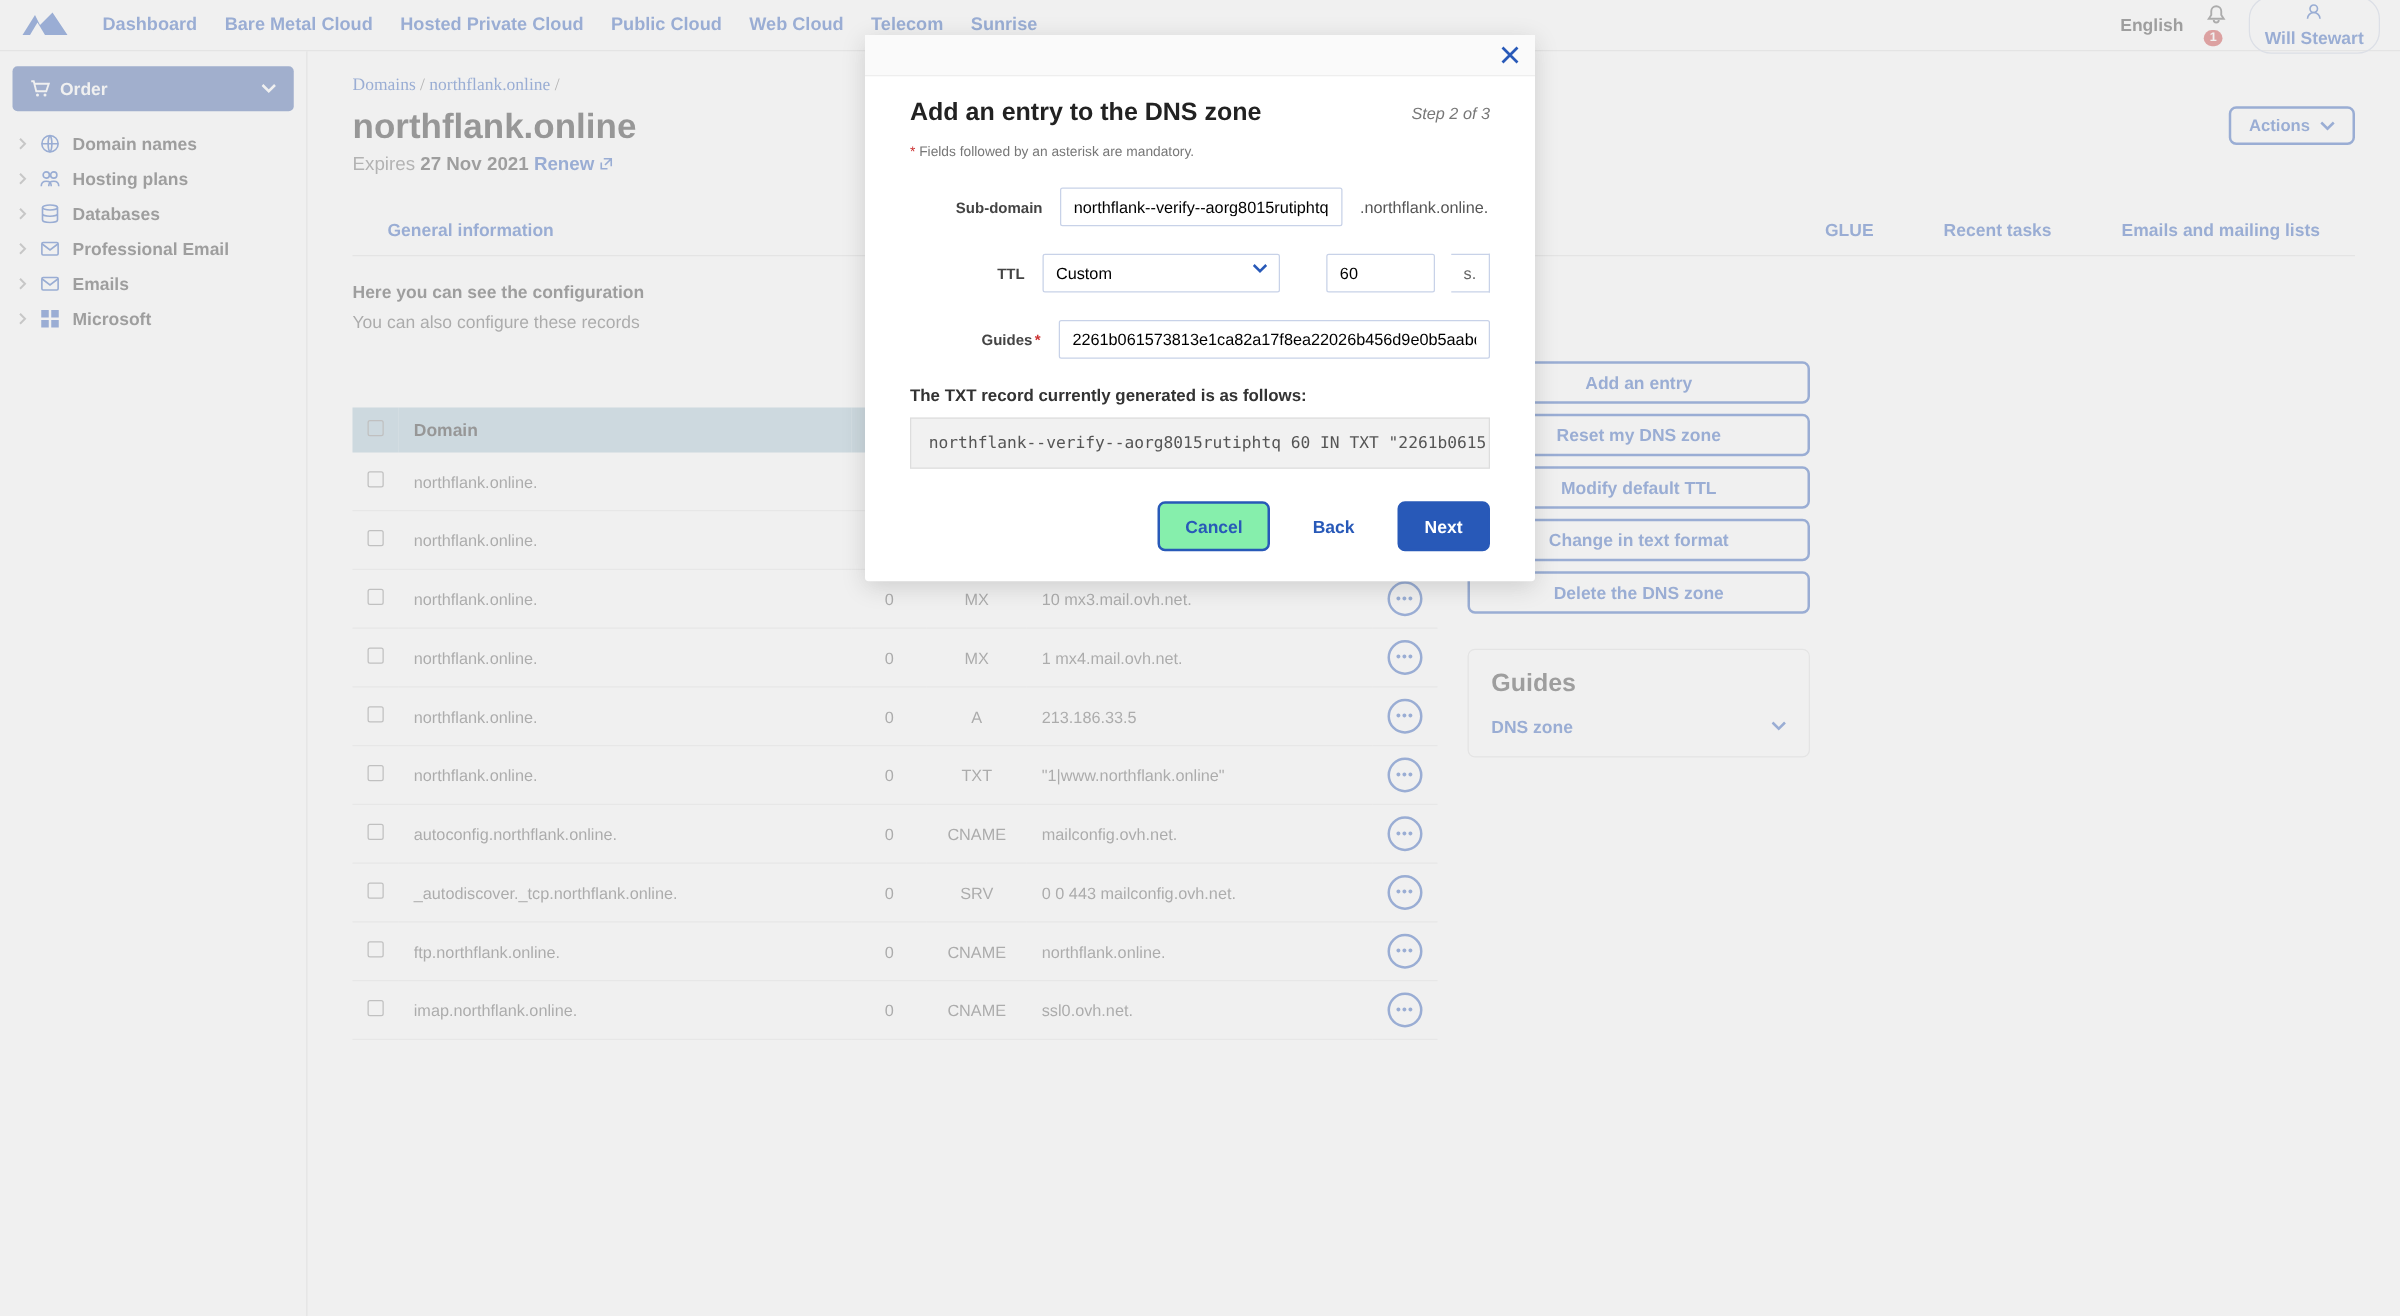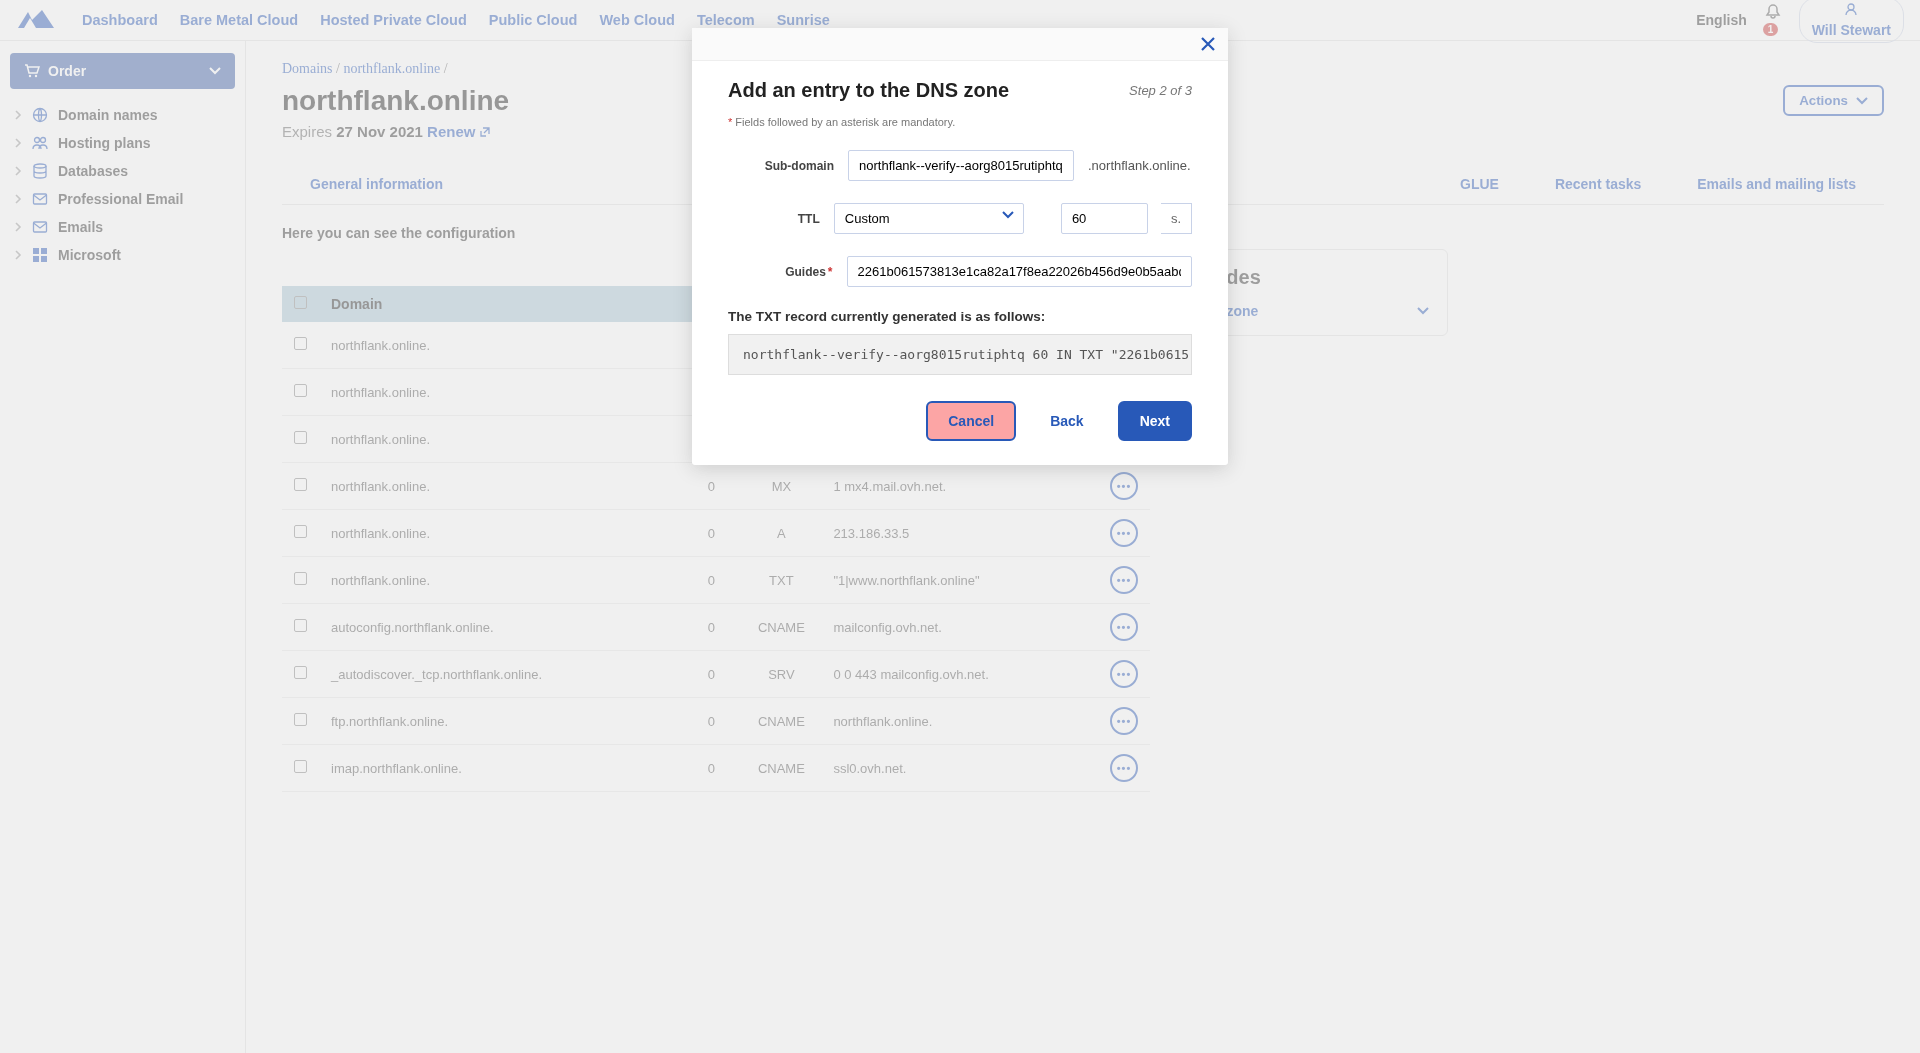--- a/index.html
+++ b/index.html
@@ -91,21 +91,21 @@
 .select-chev { position: absolute; right: 10px; top: 8px; color: #2859b8; pointer-events: none; }
 .ttl-val { width: 87px; }
 .ttl-unit { border: 1px solid #c8d2e8; border-left: none; padding: 7px 10px; color: #666; font-size: 13px; margin-left: -1px; }
 .value-input { width: 350px; }
 
 .gen-label { font-weight: 700; font-size: 13.5px; margin-bottom: 10px; }
 .gen-box { background: #f1f1f1; border: 1px solid #ddd; padding: 12px 14px; font-family: ui-monospace, Menlo, monospace; font-size: 13px; color: #555; white-space: nowrap; overflow: hidden; margin-bottom: 26px; }
 
 .modal-foot { display: flex; justify-content: flex-end; gap: 14px; }
 .btn { padding: 10px 20px; border-radius: 6px; font-weight: 700; font-size: 14px; cursor: pointer; }
-.btn-cancel { background: #fca5a5; border: 2px solid #2859b8; color: #2859b8; }
+.btn-cancel { background: #86efac; border: 2px solid #2859b8; color: #2859b8; }
 .btn-back { background: #fff; border: none; color: #2859b8; }
 .btn-next { background: #2859b8; border: 2px solid #2859b8; color: #fff; }
 
 svg { display: block; }
 </style>
 </head>
 <body>
 
 <div class="header">
   <div class="logo">
@@ -279,20 +279,21 @@
 
     <div class="tabs">
       <div class="tab">General information</div>
       <div class="tab spacer"></div>
       <div class="tab">GLUE</div>
       <div class="tab">Recent tasks</div>
       <div class="tab">Emails and mailing lists</div>
     </div>
 
     <div class="desc1">Here you can see the configuration</div>
+    <div class="desc2">You can also configure these records</div>
 
     <div class="content-row">
       <div class="left-col">
         <div class="search-row">
           <div class="search-box">
             <input placeholder="domain searching..." style="">
             <button class="search-btn">
               <svg width="14" height="14" viewBox="0 0 14 14">
                   <circle cx="6" cy="6" r="4.5" fill="none" stroke="#666" stroke-width="1.5"></circle>
                   <path d="M10 10l3 3" stroke="#666" stroke-width="1.5"></path>
@@ -392,20 +393,27 @@
                 <td class="ttl">0</td>
                 <td class="type">CNAME</td>
                 <td>ssl0.ovh.net.</td>
                 <td class="act"><span class="dots-btn">•••</span></td>
               </tr>
             </tbody>
         </table>
       </div>
 
       <div class="right-col">
+        <div class="action-list">
+          <div class="action-link">Add an entry</div>
+          <div class="action-link">Reset my DNS zone</div>
+          <div class="action-link">Modify default TTL</div>
+          <div class="action-link">Change in text format</div>
+          <div class="action-link">Delete the DNS zone</div>
+        </div>
         <div class="guides-box">
           <div class="guides-title">Guides</div>
           <div class="guides-item">
             <span>DNS zone</span>
             <svg width="12" height="8" viewBox="0 0 12 8">
                 <path d="M1 1l5 5 5-5" fill="none" stroke="#2859b8" stroke-width="2"></path>
               </svg>
           </div>
         </div>
       </div>

